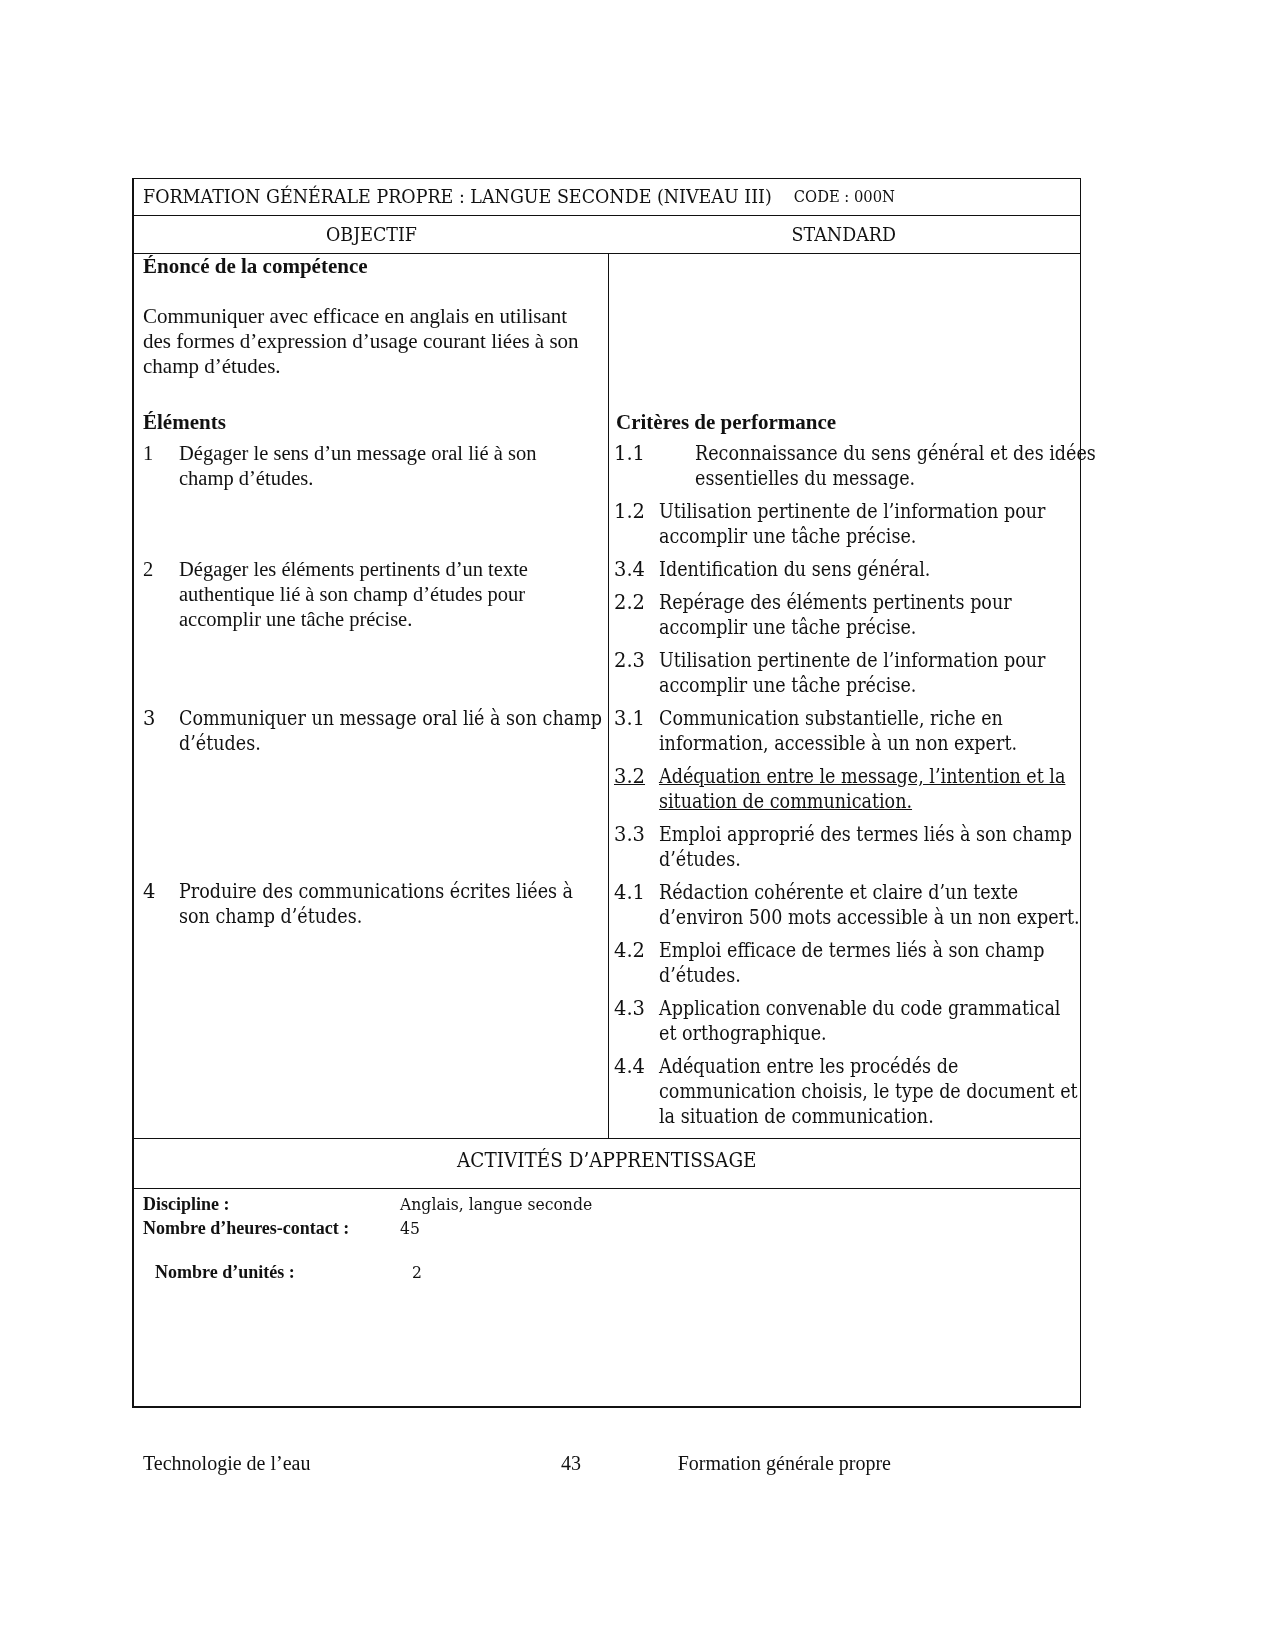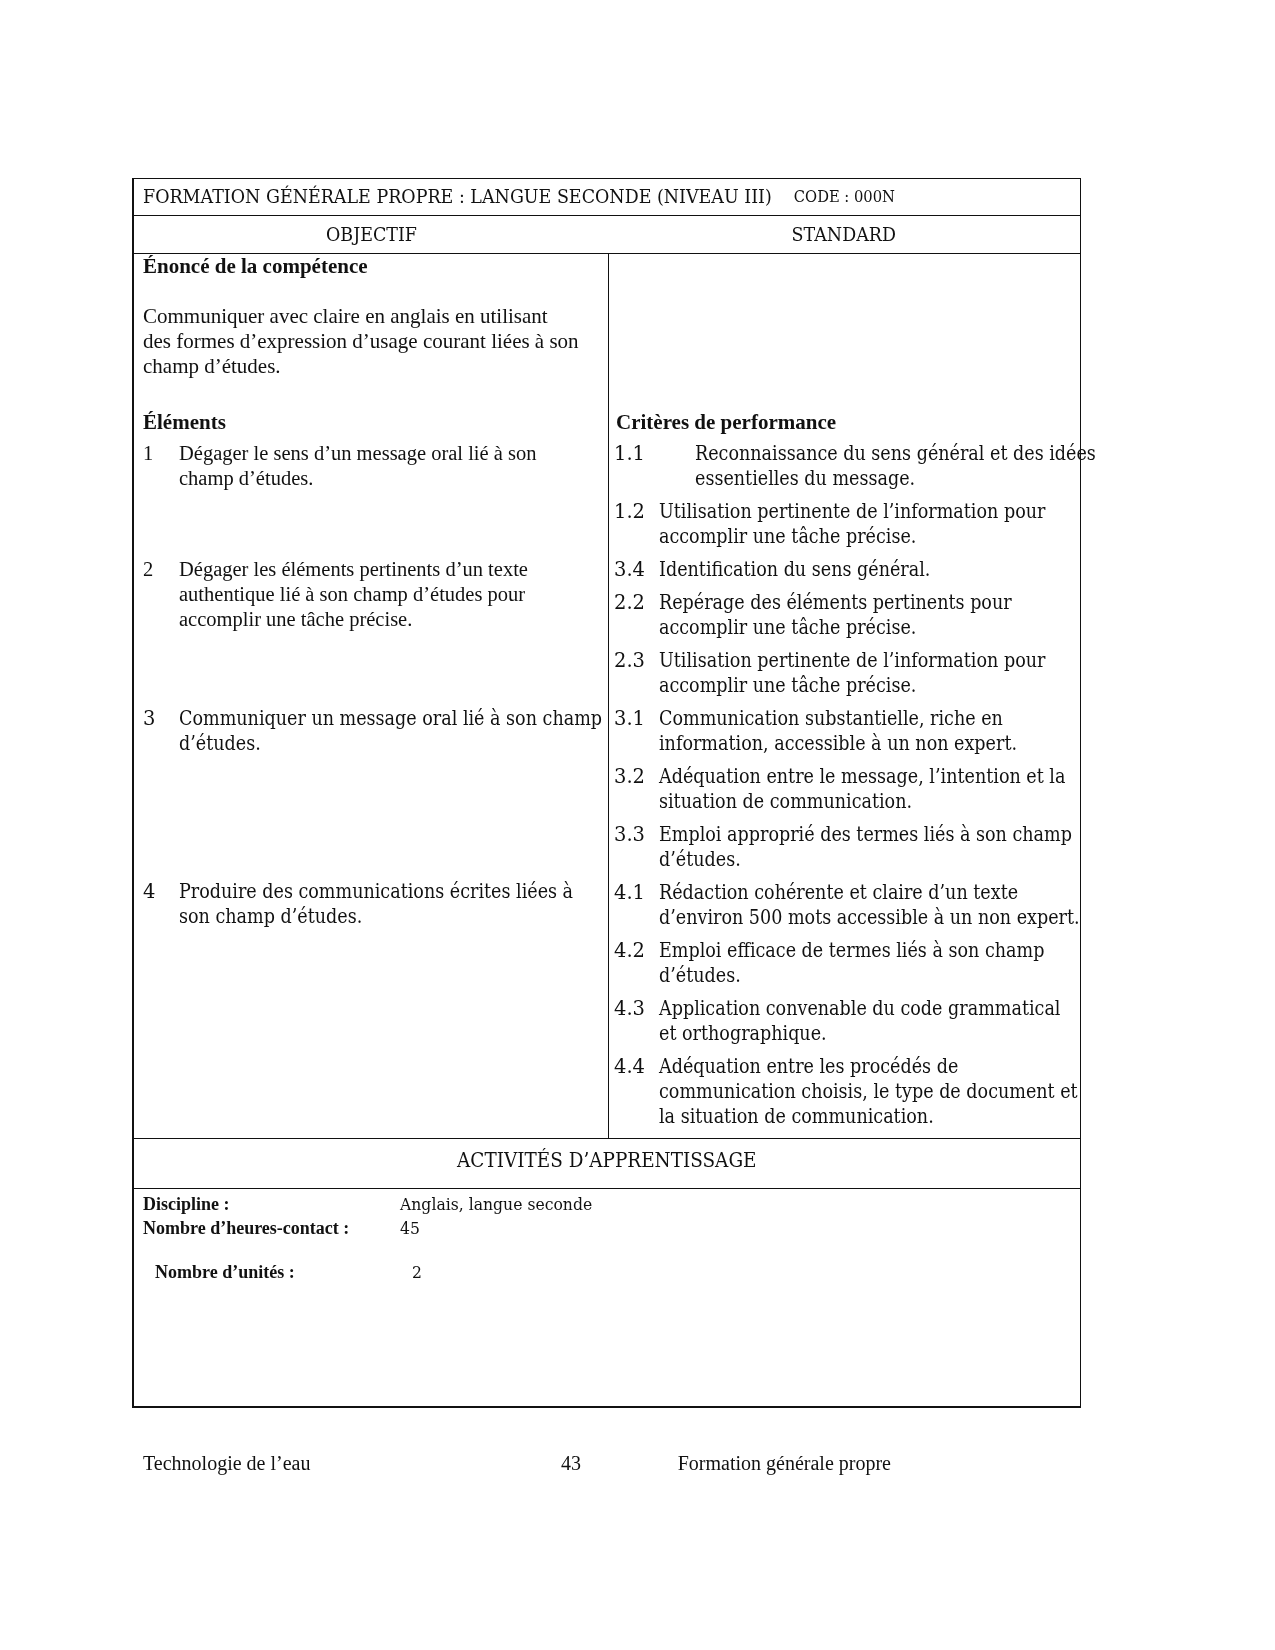--- a/index.html
+++ b/index.html
@@ -58,21 +58,21 @@
     <span>OBJECTIF</span>
   </div>
   <div class="colhead" style="left:608px; width:472px;">
     <span>STANDARD</span>
   </div>
 
   <div class="bold-head" style="left:143px; top:254px;">
     <span>Énoncé de la compétence</span>
   </div>
   <div class="para" style="left:143px; top:304px;">
-    <div>Communiquer avec claire en anglais en utilisant</div>
+    <div>Communiquer avec efficace en anglais en utilisant</div>
     <div>des formes d’expression d’usage courant liées à son</div>
     <div>champ d’études.</div>
   </div>
 
   <div class="bold-head" style="left:143px; top:410px;">
     <span>Éléments</span>
   </div>
 
   <div class="item left" style="left:143px; top:441px; width:460px;">
     <div class="num">1</div>
@@ -151,21 +151,21 @@
   </div>
 
   <div class="crit" style="top:706px;">
     <div class="num">3.1</div>
     <div class="txt">
       <div>Communication substantielle, riche en</div>
       <div>information, accessible à un non expert.</div>
     </div>
   </div>
 
-  <div class="crit" style="top:764px;">
+  <div class="crit" style="top:764px;text-decoration:underline;">
     <div class="num">3.2</div>
     <div class="txt">
       <div>Adéquation entre le message, l’intention et la</div>
       <div>situation de communication.</div>
     </div>
   </div>
 
   <div class="crit" style="top:822px;">
     <div class="num">3.3</div>
     <div class="txt">

